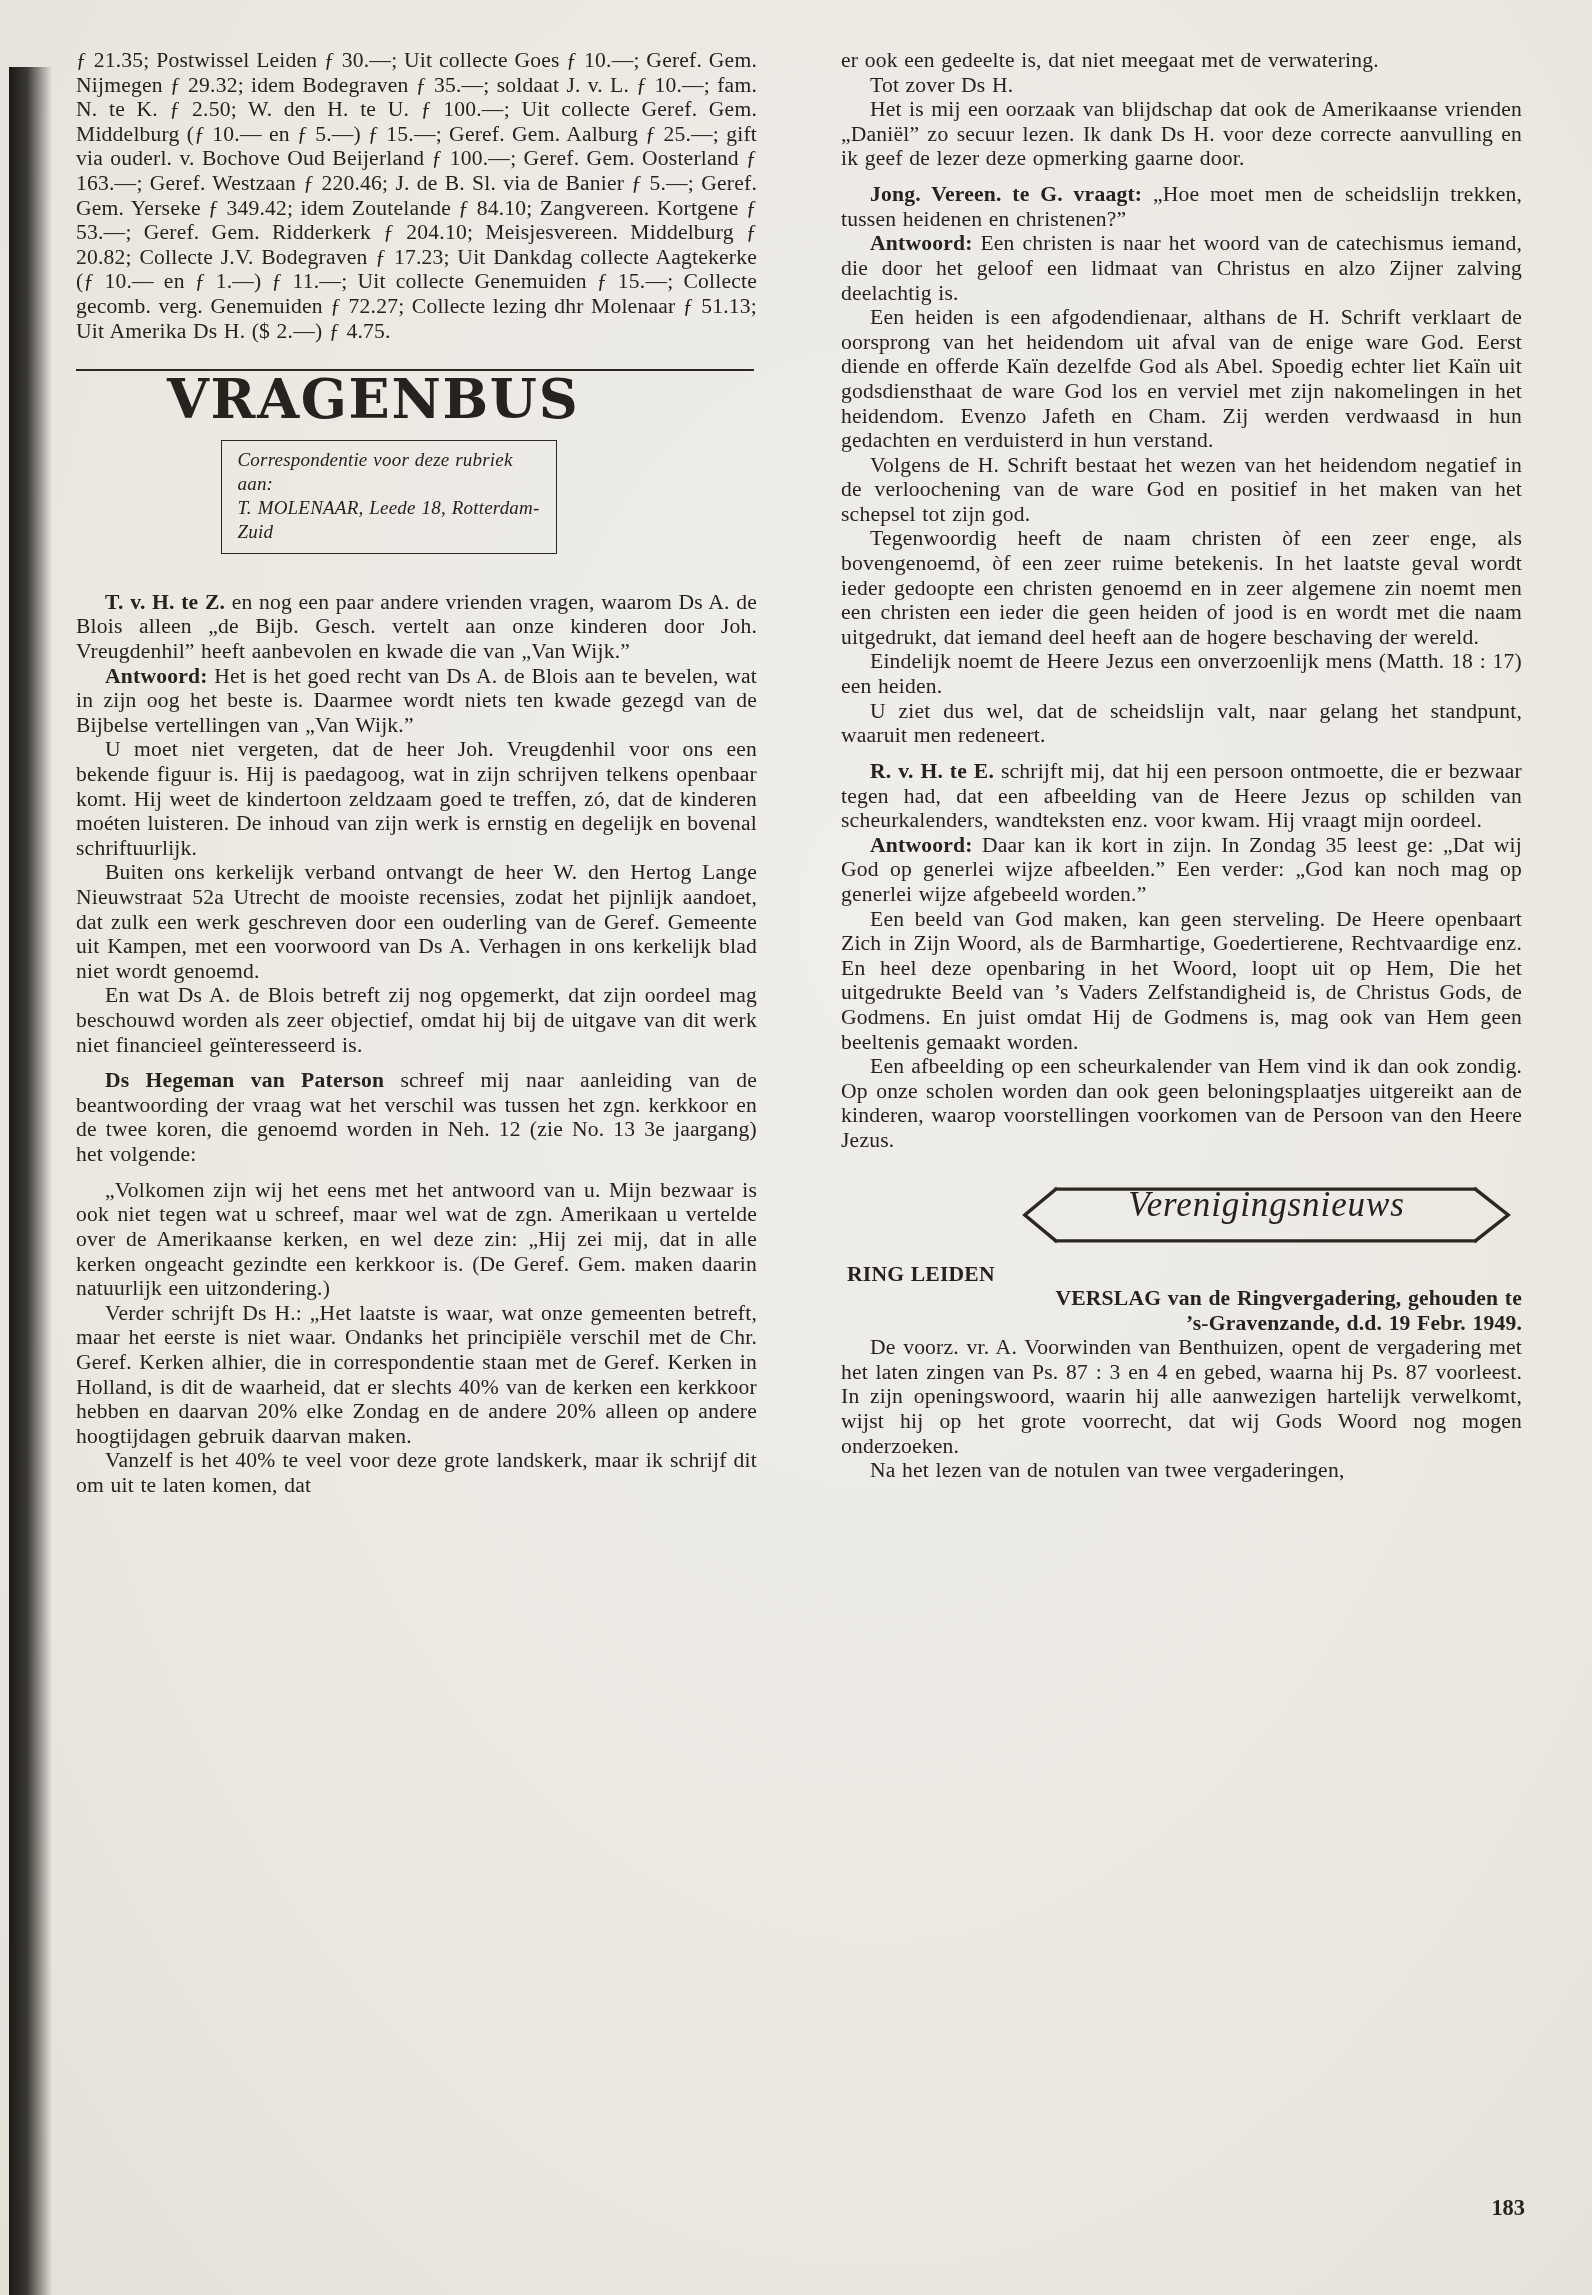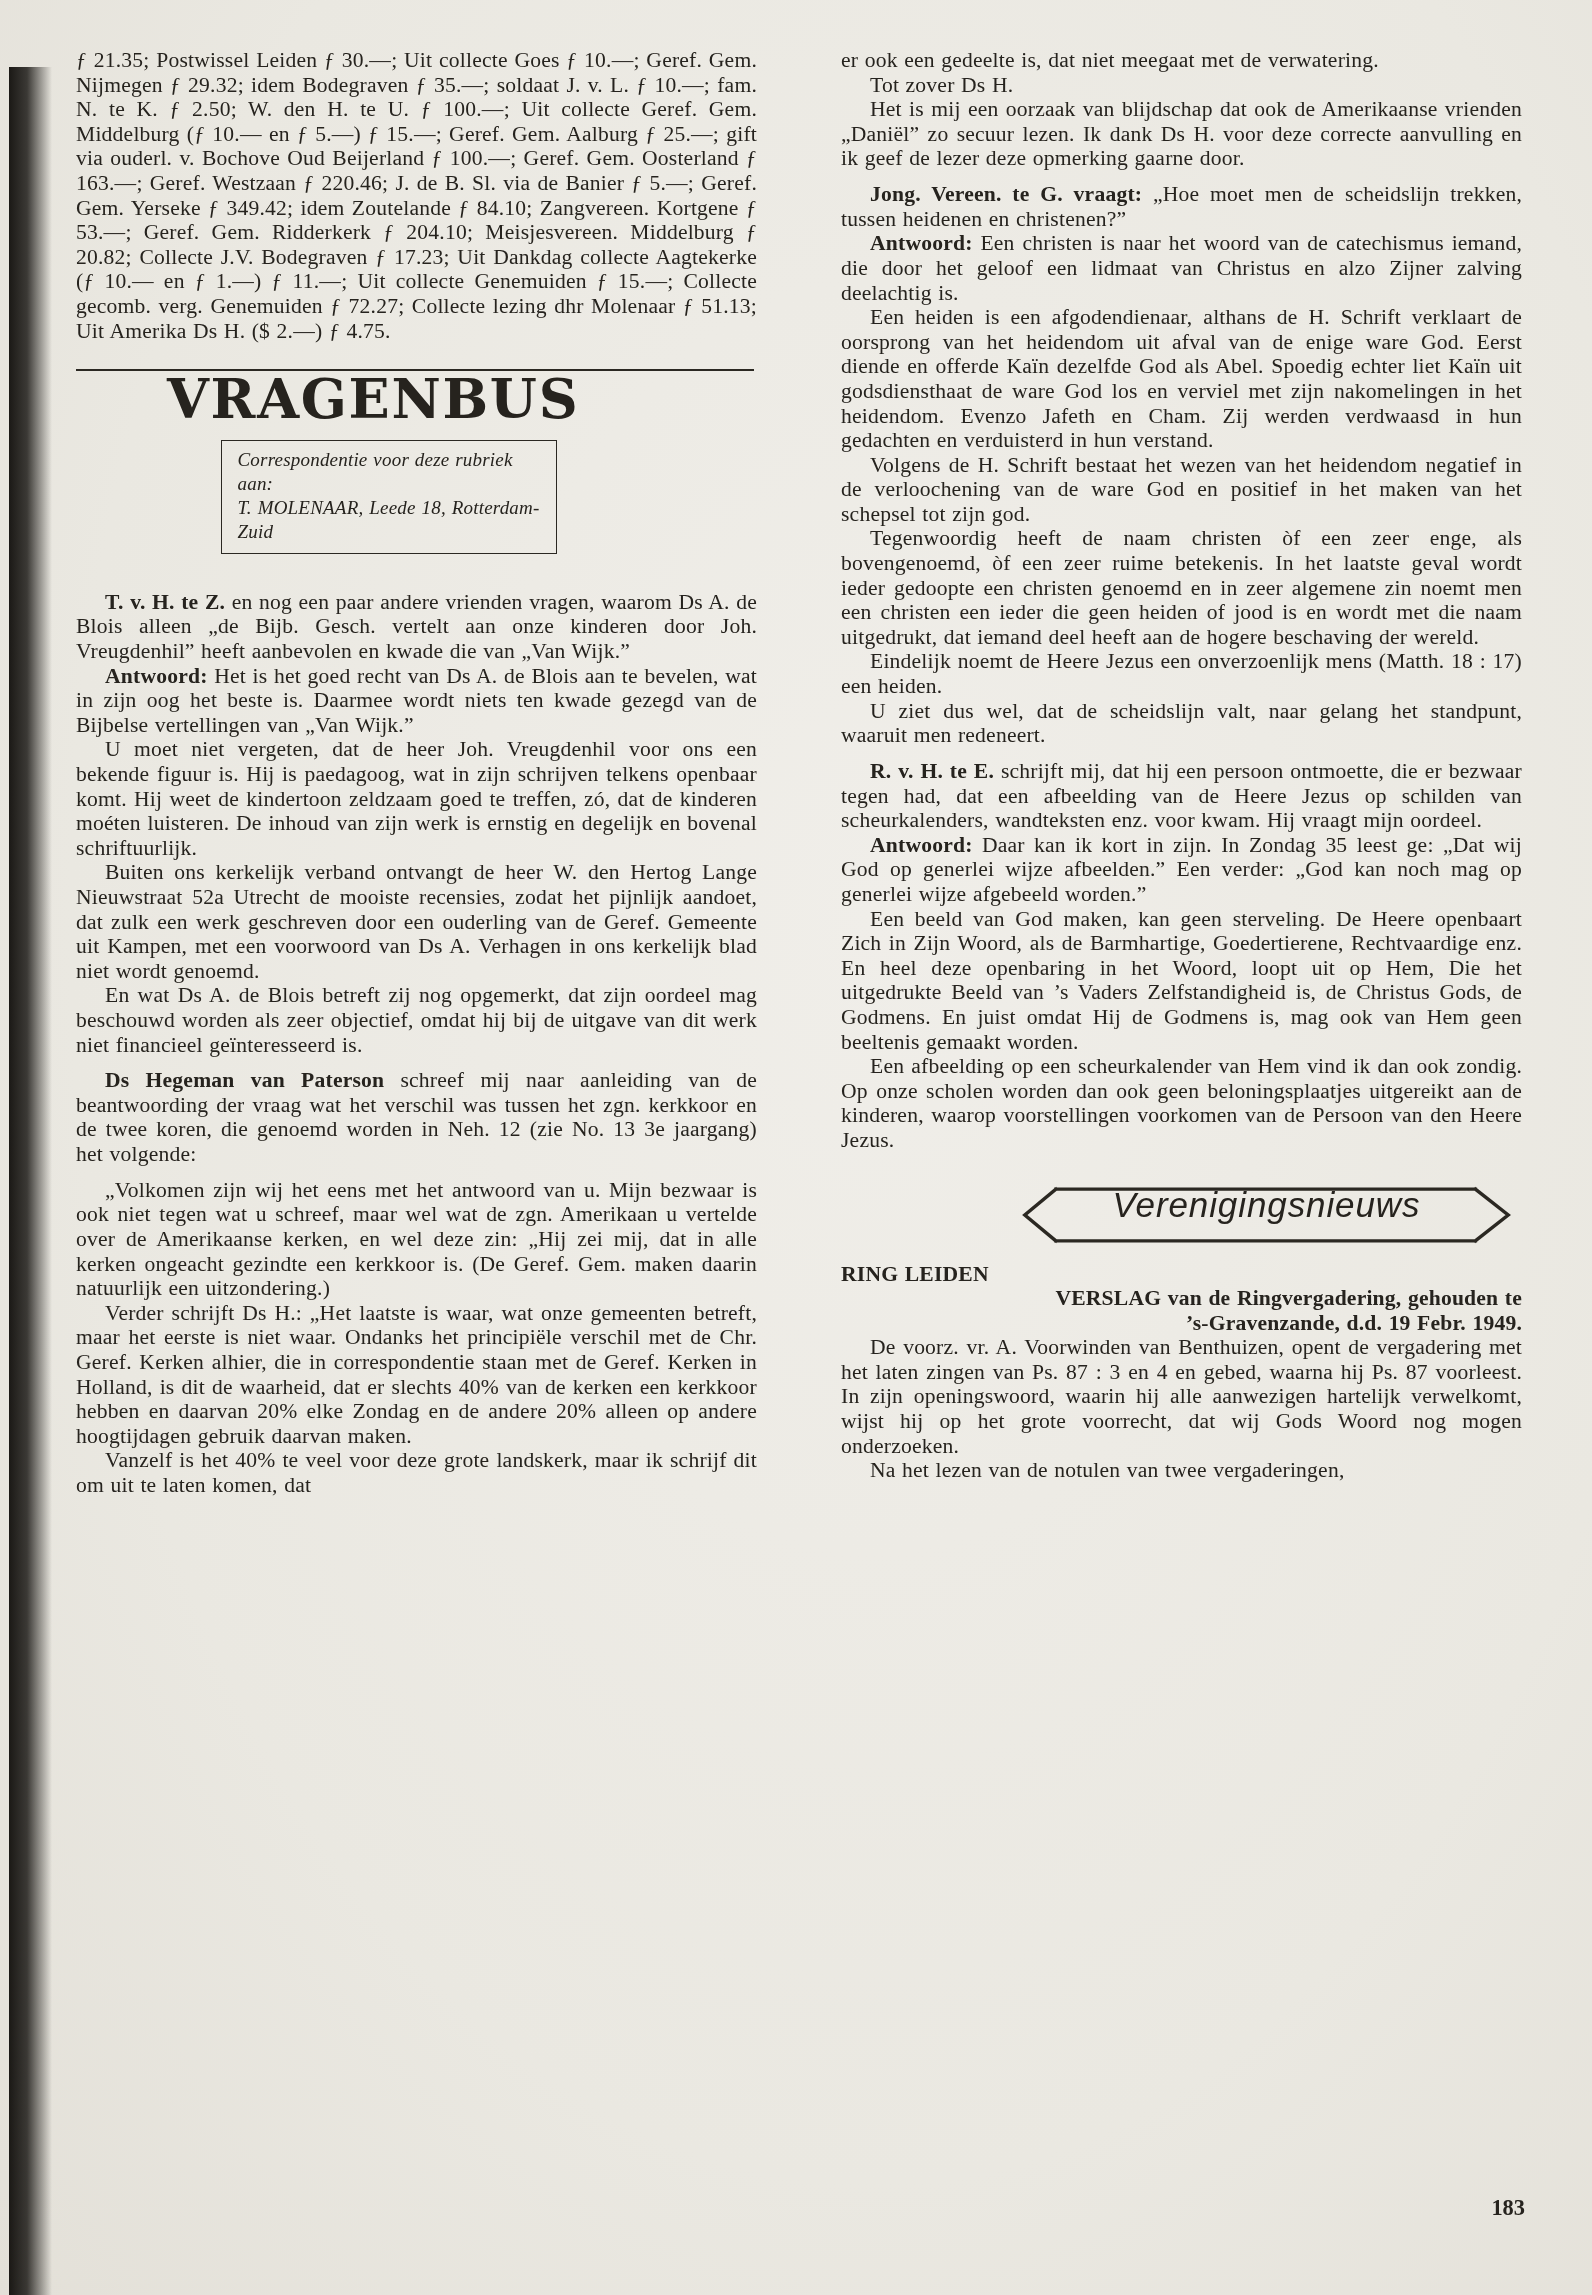--- a/index.html
+++ b/index.html
@@ -37,24 +37,24 @@
   .corr-box {
     width: 336px; margin: 0 0 36px 145px;
     border: 1.7px solid #2b2822; padding: 7px 15.5px 8.6px;
     font-style: italic; font-size: 19px; line-height: 24px;
     text-align: left; text-indent: 0;
   }
   .banner { position: relative; width: 511px; height: 66px; margin: 29px 0 8.6px auto; }
   .banner svg { position: absolute; inset: 0; }
   .banner-text {
     position: absolute; width: 100%; text-align: center; top: 11.2px;
-    font-family: Liberation Sans, sans-serif;
+    font-family: Liberation Serif, serif;
     font-style: italic; font-size: 35px; letter-spacing: 0.9px;
   }
-  .ring-heading { font-weight: bold; margin-top: 14px; text-align: left; }
+  .ring-heading { font-weight: bold; margin-top: 14px; text-align: left; margin-left: 6px; }
   .verslag { font-weight: bold; text-align: right; }
   .v1 { padding-left: 79px; }
   .v2 { padding-left: 126px; }
   .page-number { position: absolute; top: 2195px; right: 67px; font-weight: bold; font-size: 22.4px; }
 </style>
 </head>
 <body>
 
 <div class="binding-shadow"></div>
 

